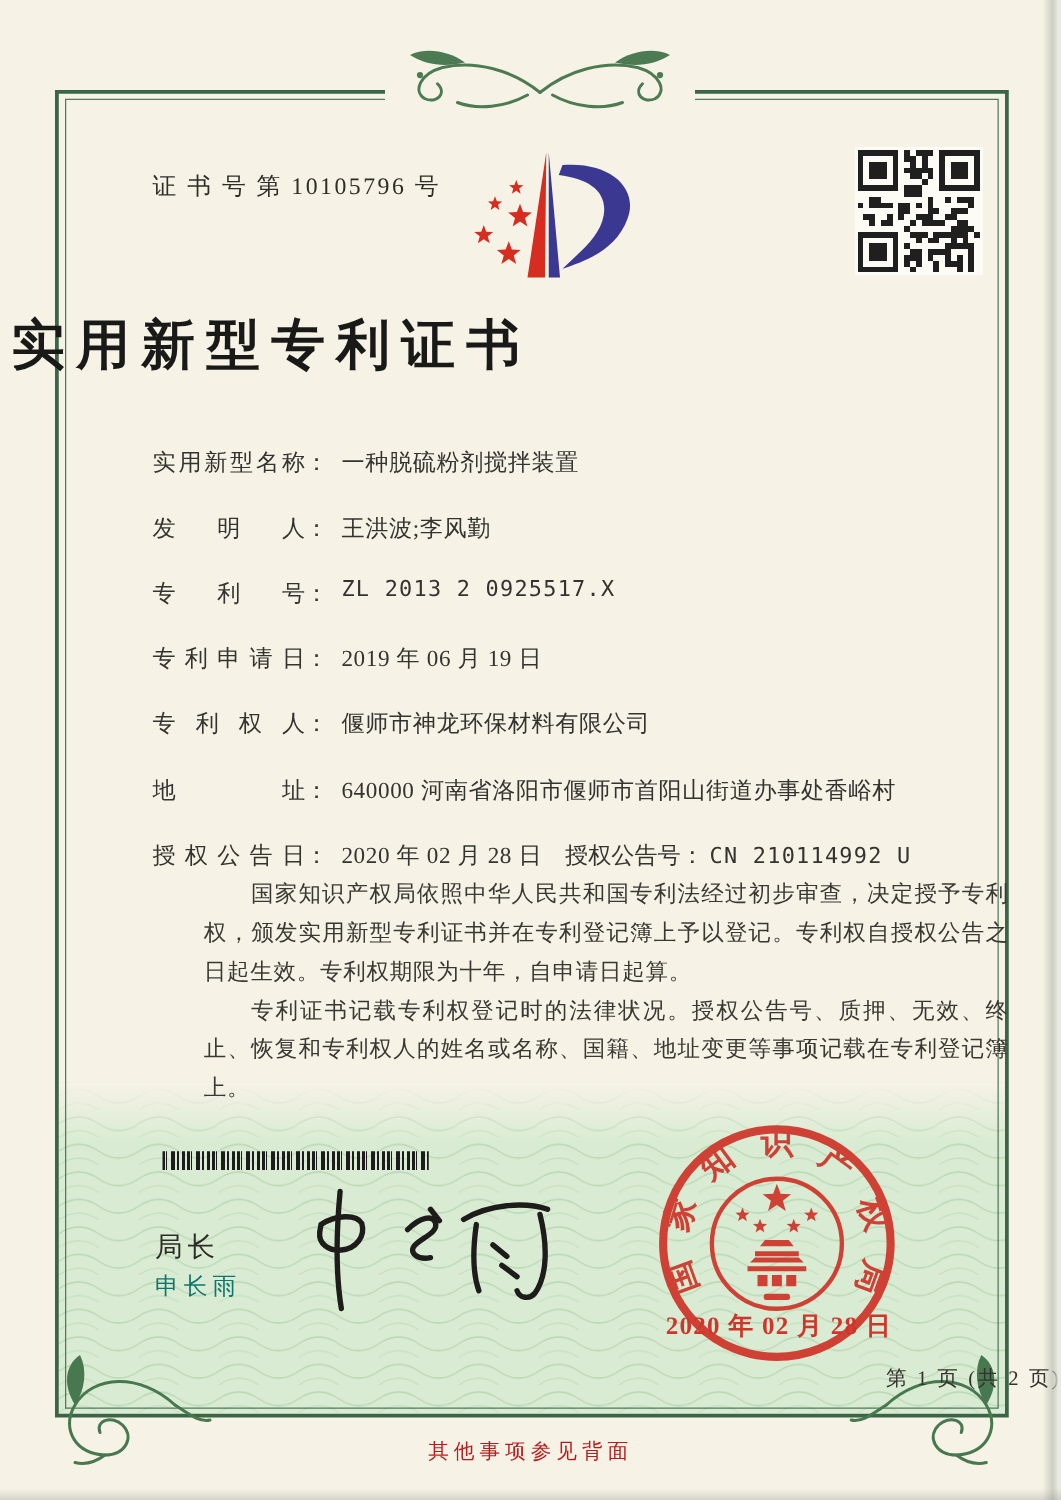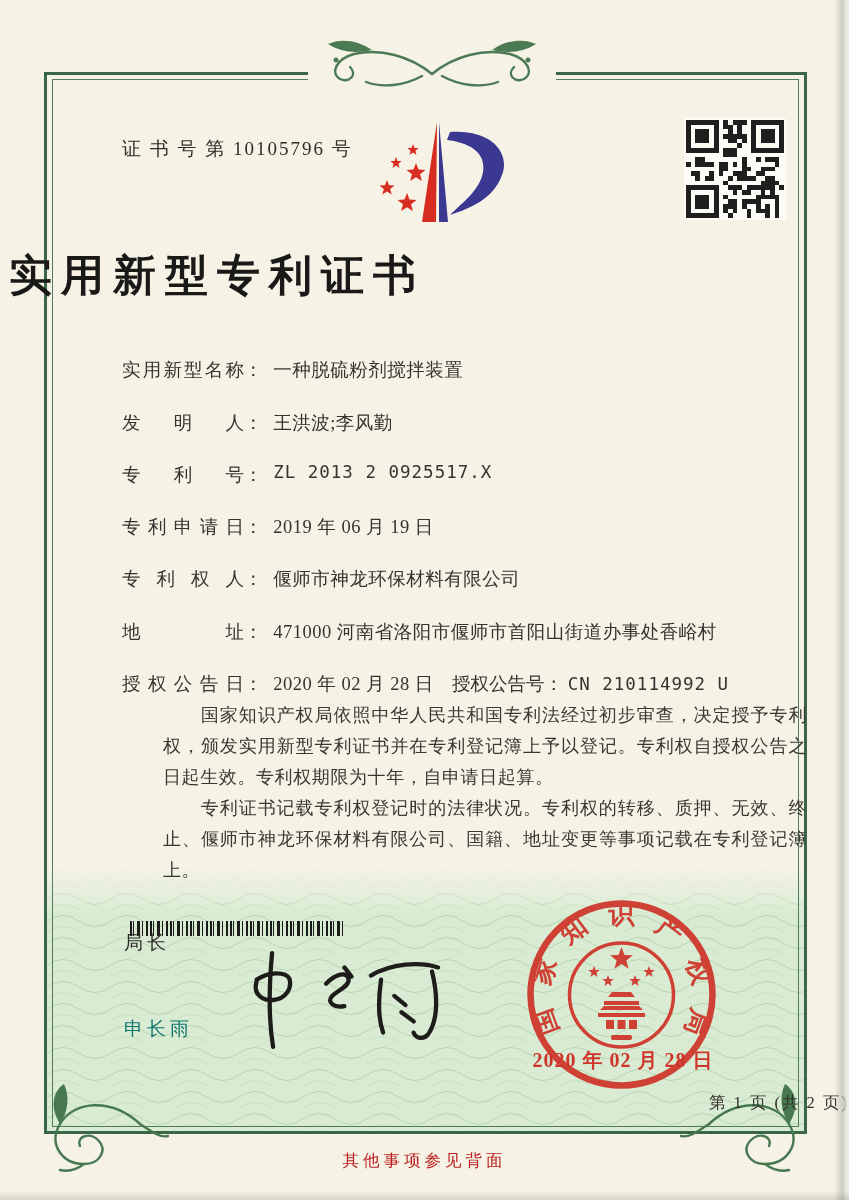--- a/index.html
+++ b/index.html
@@ -49,21 +49,21 @@
   .paras p{text-indent:2.1em;}
 
   .barcode{left:130px;top:921px;width:213px;height:15px;
     background:repeating-linear-gradient(90deg,
       #1c1c1c 0 2px,transparent 2px 3px,
       #1c1c1c 3px 4px,transparent 4px 7px,
       #1c1c1c 7px 10px,transparent 10px 12px,
       #1c1c1c 12px 13px,transparent 13px 16px,
       #1c1c1c 16px 18px,transparent 18px 20px);}
 
-  .signer-title{left:124px;top:930px;font-size:19px;letter-spacing:4px;color:#2e2c28;}
+  .signer-title{left:124px;top:983px;font-size:22px;letter-spacing:4px;color:#2e2c28;}
   .signer-name{left:124px;top:1016px;font-size:19px;letter-spacing:4px;color:#0f766e;}
 
   .seal-box{left:524px;top:897px;width:195px;height:195px;opacity:.93;}
   .seal-date{left:528px;top:1047px;width:190px;text-align:center;font-size:20px;
     color:var(--seal-red);letter-spacing:1px;font-weight:700;}
 
   .page-footer{left:0;right:0;top:1092px;text-align:right;font-size:16.5px;
     letter-spacing:2px;color:#34322d;}
   .back-note{left:0;right:0;top:1150px;text-align:center;font-size:16.5px;
     letter-spacing:4px;color:#b91c1c;}
@@ -377,35 +377,35 @@
 <div class="abs field-row" style="top:514px">
   <span class="flabel">专利申请日</span><span class="colon">：</span>
   <span class="fvalue">2019 年 06 月 19 日</span>
 </div>
 <div class="abs field-row" style="top:566px">
   <span class="flabel">专利权人</span><span class="colon">：</span>
   <span class="fvalue">偃师市神龙环保材料有限公司</span>
 </div>
 <div class="abs field-row" style="top:619px">
   <span class="flabel">地址</span><span class="colon">：</span>
-  <span class="fvalue">471000 河南省洛阳市偃师市首阳山街道办事处香峪村</span>
+  <span class="fvalue">640000 河南省洛阳市偃师市首阳山街道办事处香峪村</span>
 </div>
 
 <div class="abs field-row" style="top:671px">
   <span class="flabel">授权公告日</span><span class="colon">：</span>
   <span class="fvalue">2020 年 02 月 28 日</span>
   <span class="grant2">
     <span>授权公告号</span><span>：</span>
     <span class="mono">CN 210114992 U</span>
   </span>
 </div>
 
 <div class="abs paras">
   <p>国家知识产权局依照中华人民共和国专利法经过初步审查，决定授予专利权，颁发实用新型专利证书并在专利登记簿上予以登记。专利权自授权公告之日起生效。专利权期限为十年，自申请日起算。</p>
-  <p>专利证书记载专利权登记时的法律状况。专利权的转移、质押、无效、终止、偃师市神龙环保材料有限公司、国籍、地址变更等事项记载在专利登记簿上。</p>
+  <p>专利证书记载专利权登记时的法律状况。授权公告号、质押、无效、终止、恢复和专利权人的姓名或名称、国籍、地址变更等事项记载在专利登记簿上。</p>
 </div>
 
 <div class="abs barcode"></div>
 
 <div class="abs signer-title">局长</div>
 <div class="abs signer-name">申长雨</div>
 
 <svg class="abs" style="left:238px;top:945px" width="225" height="110" viewBox="0 0 220 108">
   <g stroke="#1d1c1a" fill="none" stroke-width="4.2" stroke-linecap="round">
     <path d="M18,34 C30,26 46,26 50,33 C53,43 46,53 34,54 C24,55 16,49 17,40 Z"></path>

